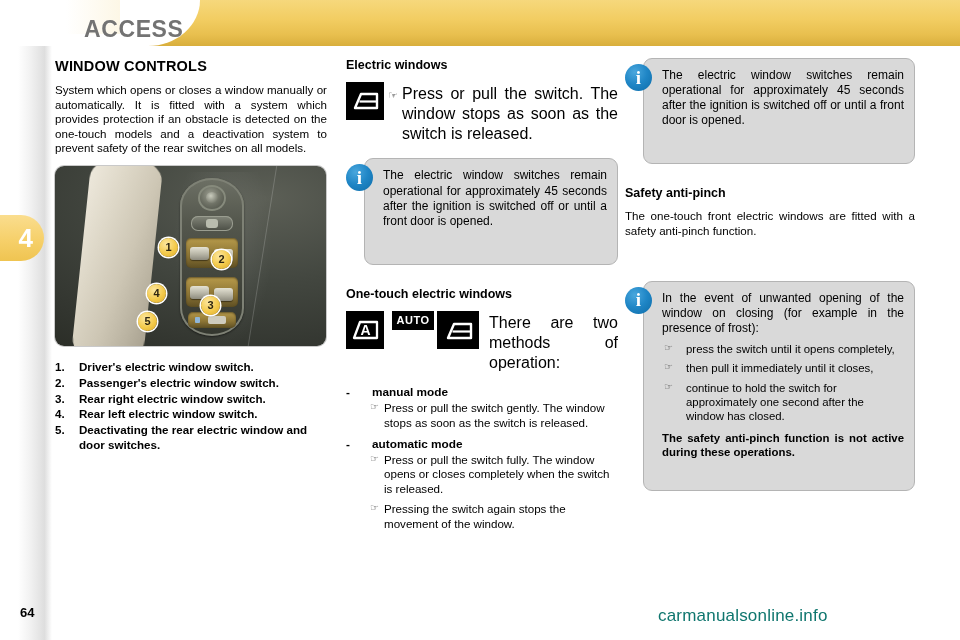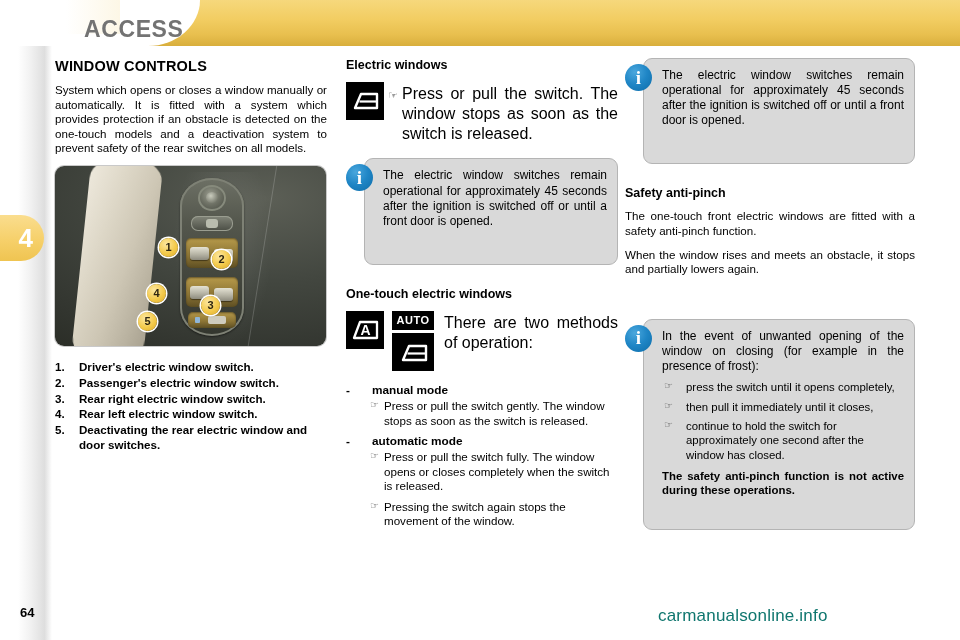--- a/index.html
+++ b/index.html
@@ -559,21 +559,21 @@
   <h3 class="sub-title" style="margin-top:22px;">One-touch electric windows</h3>
 
   <div class="icon-row">
     <div class="pict">
       <svg width="38" height="38" viewBox="0 0 38 38" aria-hidden="true">
         <path d="M8 27 L14 11 L31 11 L31 27 Z" fill="none" stroke="#ffffff" stroke-width="2.3" stroke-linejoin="round"></path>
         <text x="19.5" y="24" font-family="Liberation Sans, sans-serif" font-size="14" font-weight="bold" fill="#ffffff" text-anchor="middle">A</text>
       </svg>
     </div>
     <div style="width:8px;flex:0 0 auto;"></div>
-    <div style="display:flex;flex-direction:column;gap:3px;flex:0 0 auto;text-align:right;">
+    <div style="display:flex;gap:3px;flex:0 0 auto;text-align:right;">
       <div class="auto-badge">AUTO</div>
       <div class="pict" style="width:42px;height:38px;">
         <svg width="42" height="38" viewBox="0 0 42 38" aria-hidden="true">
           <path d="M11 27 L17 13 L34 13 L34 27 Z" fill="none" stroke="#ffffff" stroke-width="2.4" stroke-linejoin="round"></path>
           <path d="M15.5 20.5 L34 20.5" stroke="#ffffff" stroke-width="2.2"></path>
         </svg>
       </div>
     </div>
     <div class="instr-text" style="padding-top:2px;padding-left:10px;">There are two methods of operation:</div>
   </div>
@@ -613,21 +613,20 @@
 
   <div class="info-wrap" style="margin-top:0;">
     <div class="info-icon">i</div>
     <div class="info-box">
       <p class="tall">The electric window switches remain operational for approximately 45 seconds after the ignition is switched off or until a front door is opened.</p>
     </div>
   </div>
 
   <h3 class="sub-title" style="margin-top:22px;">Safety anti-pinch</h3>
   <p class="body">The one-touch front electric windows are fitted with a safety anti-pinch function.</p>
-  <p class="body last">When the window rises and meets an obstacle, it stops and partially lowers again.</p>
 
   <div class="info-wrap" style="margin-top:42px;">
     <div class="info-icon">i</div>
     <div class="info-box">
       <p>In the event of unwanted opening of the window on closing (for example in the presence of frost):</p>
       <ul class="hand-list">
         <li>
           <span class="h">☞</span>
           <span>press the switch until it opens completely,</span>
         </li>

